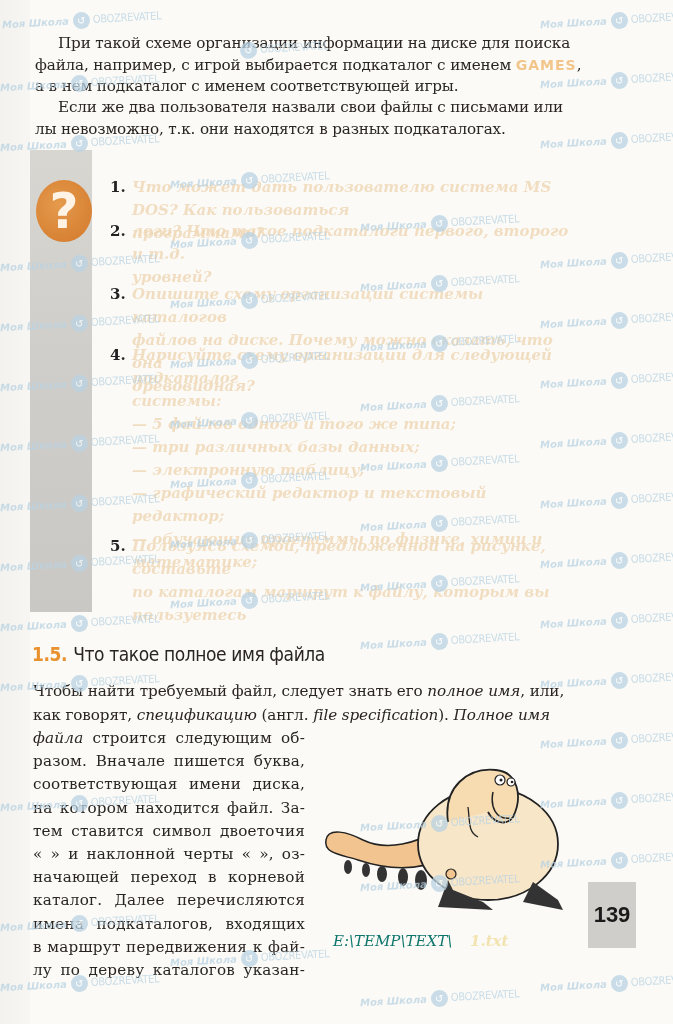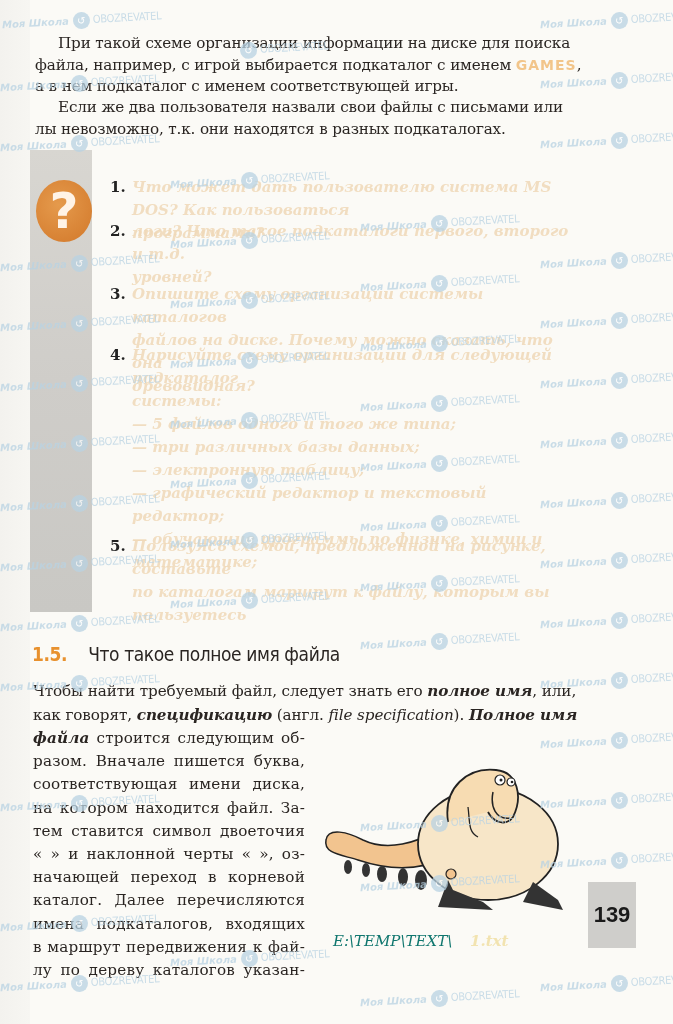--- a/index.html
+++ b/index.html
@@ -20,25 +20,25 @@
     font-size:50px; line-height:62px; text-align:center; }
   .para { position:absolute; left:35px; width:550px; font-size:15.2px; line-height:21.5px;
     letter-spacing:-0.15px; margin:0; }
   .para .indent { display:inline-block; width:23px; }
   .games { color:#f2c58a; font-weight:bold; letter-spacing:1px; font-family:"DejaVu Sans", sans-serif; font-size:14px; }
   .q { position:absolute; left:110px; width:470px; font-size:15px; line-height:23px; }
   .q .num { position:absolute; left:0; top:0; font-weight:bold; color:#222; width:22px; }
   .q .txt { display:block; padding-left:22px; color:#f0d9b8; font-style:italic; font-weight:bold; opacity:0.85; }
   .section-title { position:absolute; left:32px; top:643px; font-family:"DejaVu Sans", sans-serif;
     font-size:19px; font-stretch:condensed; letter-spacing:-0.4px; color:#2a2522; }
-  .section-title .sec-num { color:#e8912e; font-weight:bold; margin-right:21px; }
+  .section-title .sec-num { color:#e8912e; font-weight:bold; margin-right:6px; }
   .body-full { position:absolute; left:33px; top:680px; width:560px; font-size:15.2px; line-height:23.5px; letter-spacing:-0.1px; }
   .body-narrow { position:absolute; left:33px; top:727px; width:272px; font-size:15.2px; line-height:23.2px; letter-spacing:0.2px; text-align:justify; }
   .body-narrow div { text-align-last:justify; white-space:nowrap; }
-  .bi { font-weight:bold; font-style:italic; }
+  .bi { font-weight:normal; font-style:italic; }
   .it { font-style:italic;text-align:center; }
   .illustration { position:absolute; left:318px; top:762px; width:262px; height:150px; }
   .path-caption { position:absolute; left:333px; top:932px; font-style:italic; font-size:15px; color:#0f766e; }
   .path-faded { position:absolute; left:470px; top:932px; font-style:italic; font-size:15px; color:#f2e3b0; font-weight:bold; }
   .page-num-box { position:absolute; left:588px; top:882px; width:48px; height:66px;
     background:#cfcecb; }
   .page-num { position:absolute; left:0; right:0; top:20px; text-align:center;
     font-family:"Liberation Sans", sans-serif; font-weight:bold; font-size:22px; color:#1a1a1a; }
   .wm { position:absolute; font-family:"DejaVu Sans", sans-serif; font-size:11px; color:#b9d3e3;
     white-space:nowrap; transform:rotate(-3deg); opacity:0.75; pointer-events:none; }

